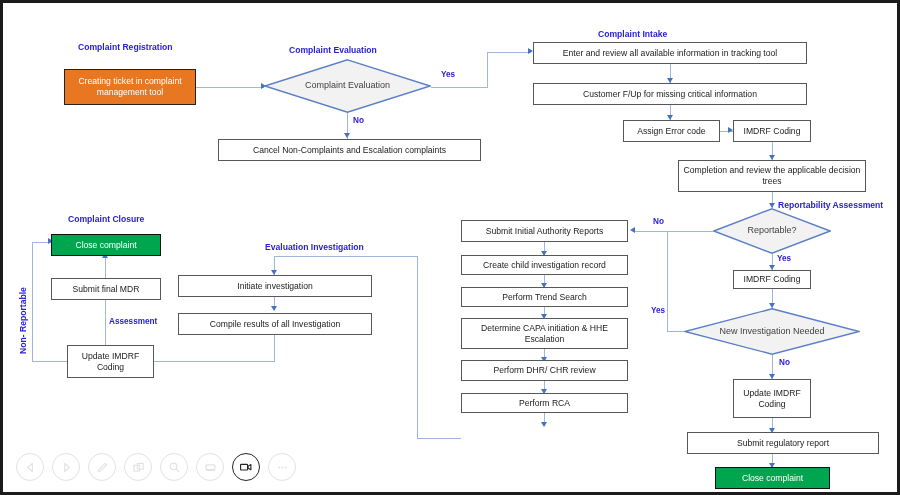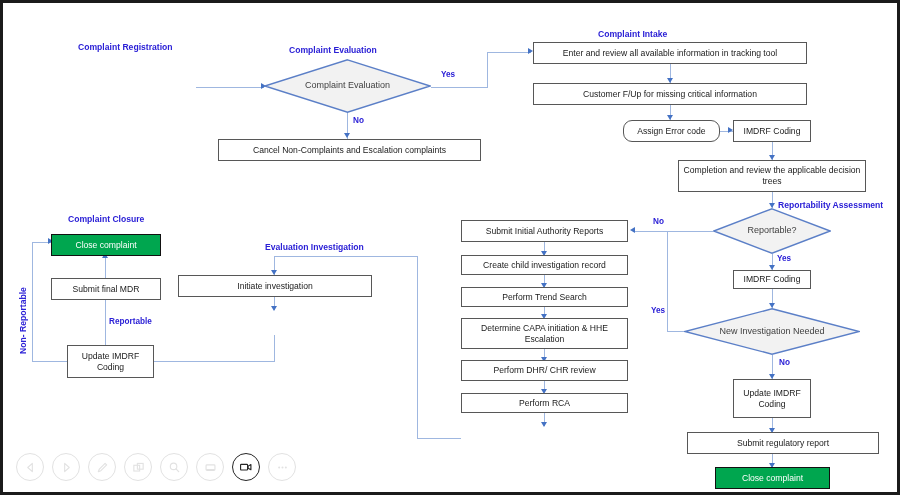--- a/index.html
+++ b/index.html
@@ -227,37 +227,38 @@
     <div class="heading" style="left:62px;top:208px;">Complaint Closure</div>
     <div class="heading" style="left:259px;top:236px;">Evaluation Investigation</div>
     <div class="vheading" style="left:12px;top:348px;">Non- Reportable</div>
 
     <div class="elabel" style="left:435px;top:64px;">Yes</div>
     <div class="elabel" style="left:347px;top:110px;">No</div>
     <div class="elabel" style="left:647px;top:211px;">No</div>
     <div class="elabel" style="left:771px;top:248px;">Yes</div>
     <div class="elabel" style="left:645px;top:300px;">Yes</div>
     <div class="elabel" style="left:773px;top:352px;">No</div>
-    <div class="elabel" style="left:103px;top:311px;">Reportable</div>
-
+    <div class="elabel" style="left:103px;top:311px;">Assessment</div>
+
+    <div class="node orange" style="left:58px;top:63px;width:132px;height:36px;">Creating ticket in complaint management tool</div>
 
     <div class="diamond" style="left:258px;top:53px;width:167px;height:54px;">
       <svg class="dshape" viewBox="0 0 167 54" preserveAspectRatio="none">
         <polygon points="83.5,0.8 166.2,27 83.5,53.2 0.8,27" fill="#F2F2F2" stroke="#5B7FC7" stroke-width="1.4"></polygon>
       </svg>
       <div class="dlabel">Complaint Evaluation</div>
     </div>
 
     <div class="node" style="left:212px;top:133px;width:263px;height:22px;">Cancel Non-Complaints and Escalation complaints</div>
 
     <div class="node" style="left:527px;top:36px;width:274px;height:22px;">Enter and review all available information in tracking tool</div>
 
     <div class="node" style="left:527px;top:77px;width:274px;height:22px;">Customer F/Up for missing critical information</div>
 
-    <div class="node" style="left:617px;top:114px;width:97px;height:22px;border-radius:9px;">Assign Error code</div>
+    <div class="node" style="left:617px;top:114px;width:97px;height:22px;">Assign Error code</div>
 
     <div class="node" style="left:727px;top:114px;width:78px;height:22px;">IMDRF Coding</div>
 
     <div class="node" style="left:672px;top:154px;width:188px;height:32px;">Completion and review the applicable decision trees</div>
 
     <div class="diamond" style="left:707px;top:202px;width:118px;height:46px;">
       <svg class="dshape" viewBox="0 0 118 46" preserveAspectRatio="none">
         <polygon points="59,0.8 117.2,23 59,45.2 0.8,23" fill="#F2F2F2" stroke="#5B7FC7" stroke-width="1.4"></polygon>
       </svg>
       <div class="dlabel">Reportable?</div>
@@ -286,20 +287,21 @@
 
     <div class="node" style="left:455px;top:312px;width:167px;height:31px;">Determine CAPA initiation &amp; HHE Escalation</div>
 
     <div class="node" style="left:455px;top:387px;width:167px;height:20px;">Perform RCA</div>
 
     <div class="node" style="left:455px;top:354px;width:167px;height:21px;">Perform DHR/ CHR review</div>
 
 
     <div class="node" style="left:172px;top:269px;width:194px;height:22px;">Initiate investigation</div>
 
+    <div class="node" style="left:172px;top:307px;width:194px;height:22px;">Compile results of all Investigation</div>
 
     <div class="node" style="left:61px;top:339px;width:87px;height:33px;">Update IMDRF Coding</div>
 
     <div class="node" style="left:45px;top:272px;width:110px;height:22px;">Submit final MDR</div>
 
     <div class="node green" style="left:45px;top:228px;width:110px;height:22px;">Close complaint</div>
 
   </div>
 
   <div id="toolbar">

